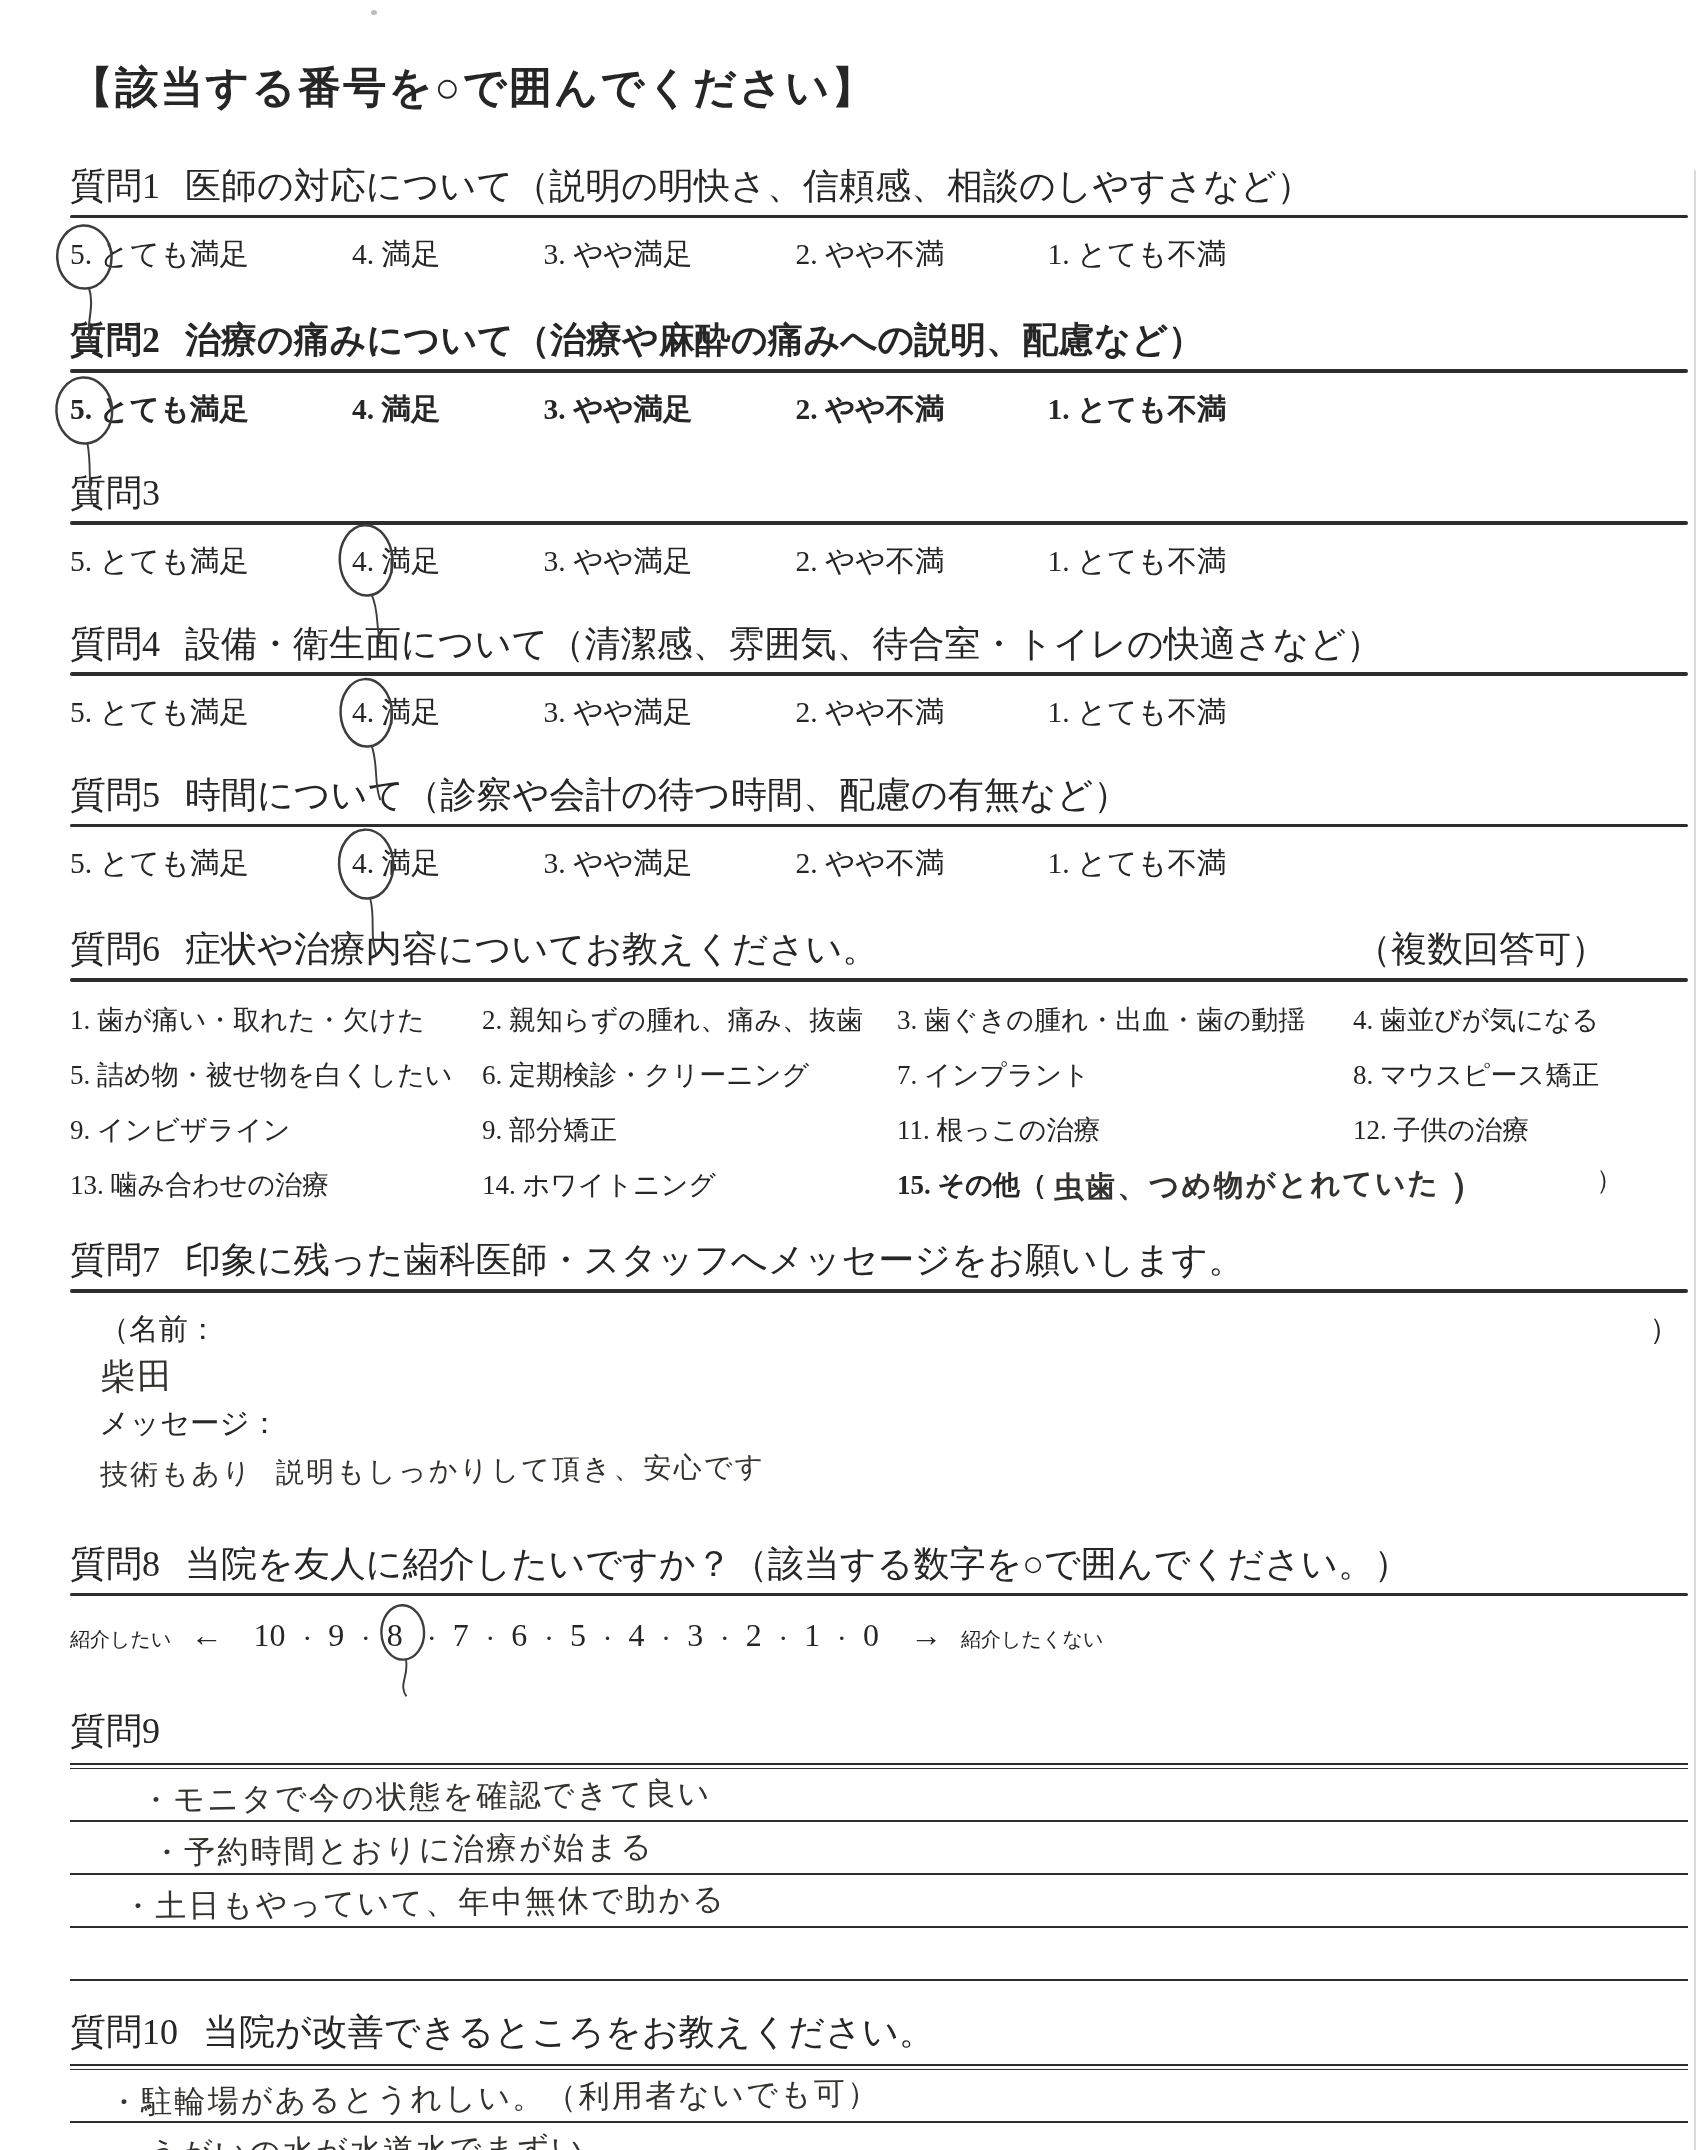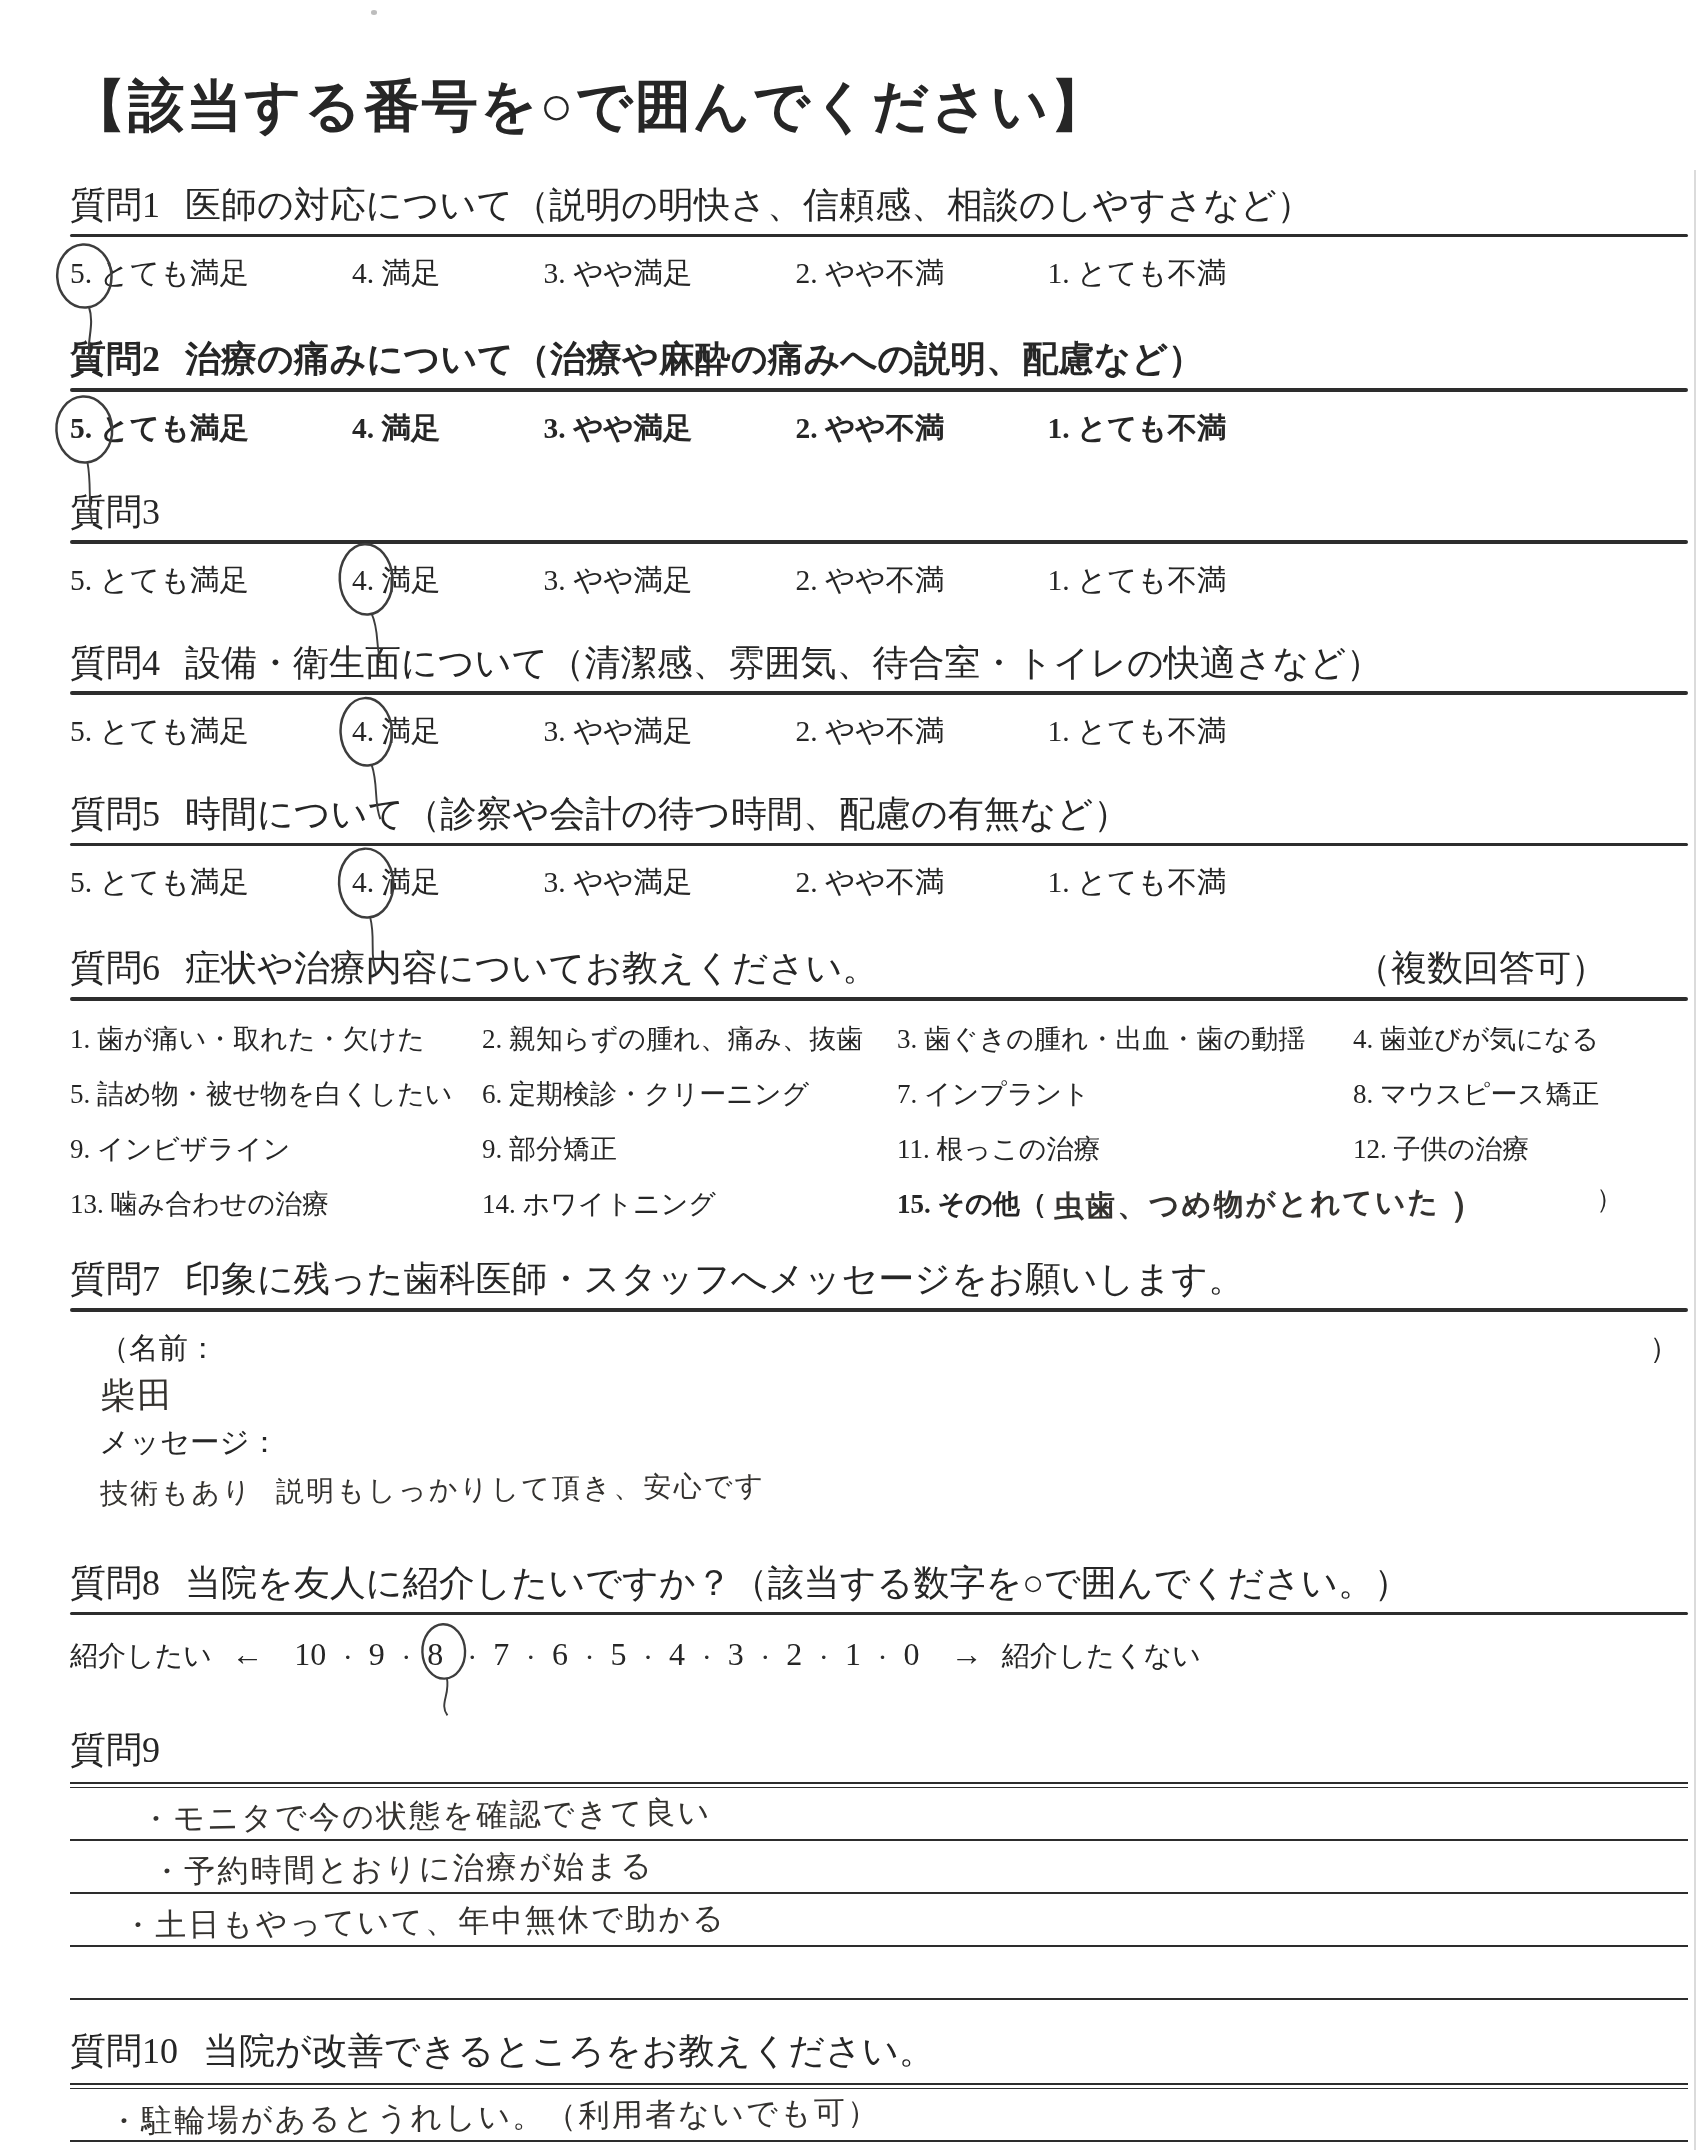--- a/index.html
+++ b/index.html
@@ -6,21 +6,21 @@
   html,body { margin:0; padding:0; background:#ffffff; }
   .page {
     position:relative; width:1701px; height:2151px; background:#ffffff;
     font-family:"Liberation Serif","DejaVu Serif",serif; color:#262626; overflow:hidden;
   }
   .content { position:absolute; left:70px; top:0; width:1618px; }
 
   .speck { position:absolute; left:371px; top:10.3px; width:5.9px; height:4.4px; background:#9a9a9a; border-radius:50%; opacity:.65; }
   .scan-edge { position:absolute; right:5.2px; top:170px; bottom:0; width:1.5px; background:#cccccc; opacity:.7; }
 
-  .title { margin-top:76px; font-size:56px; font-weight:bold; letter-spacing:2.2px; line-height:61px; white-space:nowrap; }
+  .title { margin-top:57px; font-size:43px; font-weight:bold; letter-spacing:2.2px; line-height:61px; white-space:nowrap; }
 
   .qheader { display:flex; align-items:baseline; font-size:36px; line-height:44px; white-space:nowrap; }
   .qnum { margin-right:25px; flex:none; }
   .note { margin-left:auto; margin-right:81px; }
 
   .rule { height:3.7px; background:#2d2d2d; border-radius:2.2px; margin-top:6.6px; }
   .rule-double { margin-top:9.6px; height:5.9px; border-top:2.2px solid #2d2d2d; border-bottom:1.5px solid #2d2d2d; }
 
   .opts { display:flex; gap:103px; font-size:29.5px; line-height:41px; margin-top:16px; white-space:nowrap; }
   .opt { display:flex; align-items:baseline; }
@@ -42,21 +42,21 @@
   .hw { font-family:"DejaVu Sans","Liberation Sans",sans-serif; color:#34322f; letter-spacing:2.2px; transform:rotate(-0.7deg); display:inline-block; }
   .hw-other { font-size:29.5px; margin-left:7.4px; }
   .hw-paren { font-size:35px; margin-left:10.3px; }
 
   .q7row { position:relative; display:flex; align-items:baseline; font-size:29.5px; line-height:47px; margin-top:13.3px; white-space:nowrap;flex-direction:column; }
   .hw-name { font-size:35px; margin:0 52px 0 22px;text-align:right; }
   .hw-msg  { font-size:28px; margin-left:29.5px; word-spacing:11.8px; }
   .q7close { position:absolute; right:8.9px; top:0; }
 
   .q8row { display:flex; align-items:baseline; font-size:32px; line-height:46px; margin-top:16px; gap:10.3px; white-space:nowrap; }
-  .q8row .lbl { font-size:28px;text-align:center; }
+  .q8row .lbl { font-size:20px;text-align:center; }
   .sdot { font-size:22px; color:#2f2f2f; }
   .arrowL { margin:0 20.7px 0 8.9px; }
   .arrowR { margin:0 8.9px 0 20.7px; }
 
   .ansline { position:relative; height:53px; border-bottom:2.2px solid #2d2d2d; }
   .ansline .hw { position:absolute; bottom:1.5px; font-size:31px; white-space:nowrap; }
   .hw-l95  { left:70px; }  .hw-l110 { left:81px; } .hw-l70 { left:52px; }
   .hw-l52  { left:38px; }  .hw-l60  { left:44px; }
 </style>
 </head>

